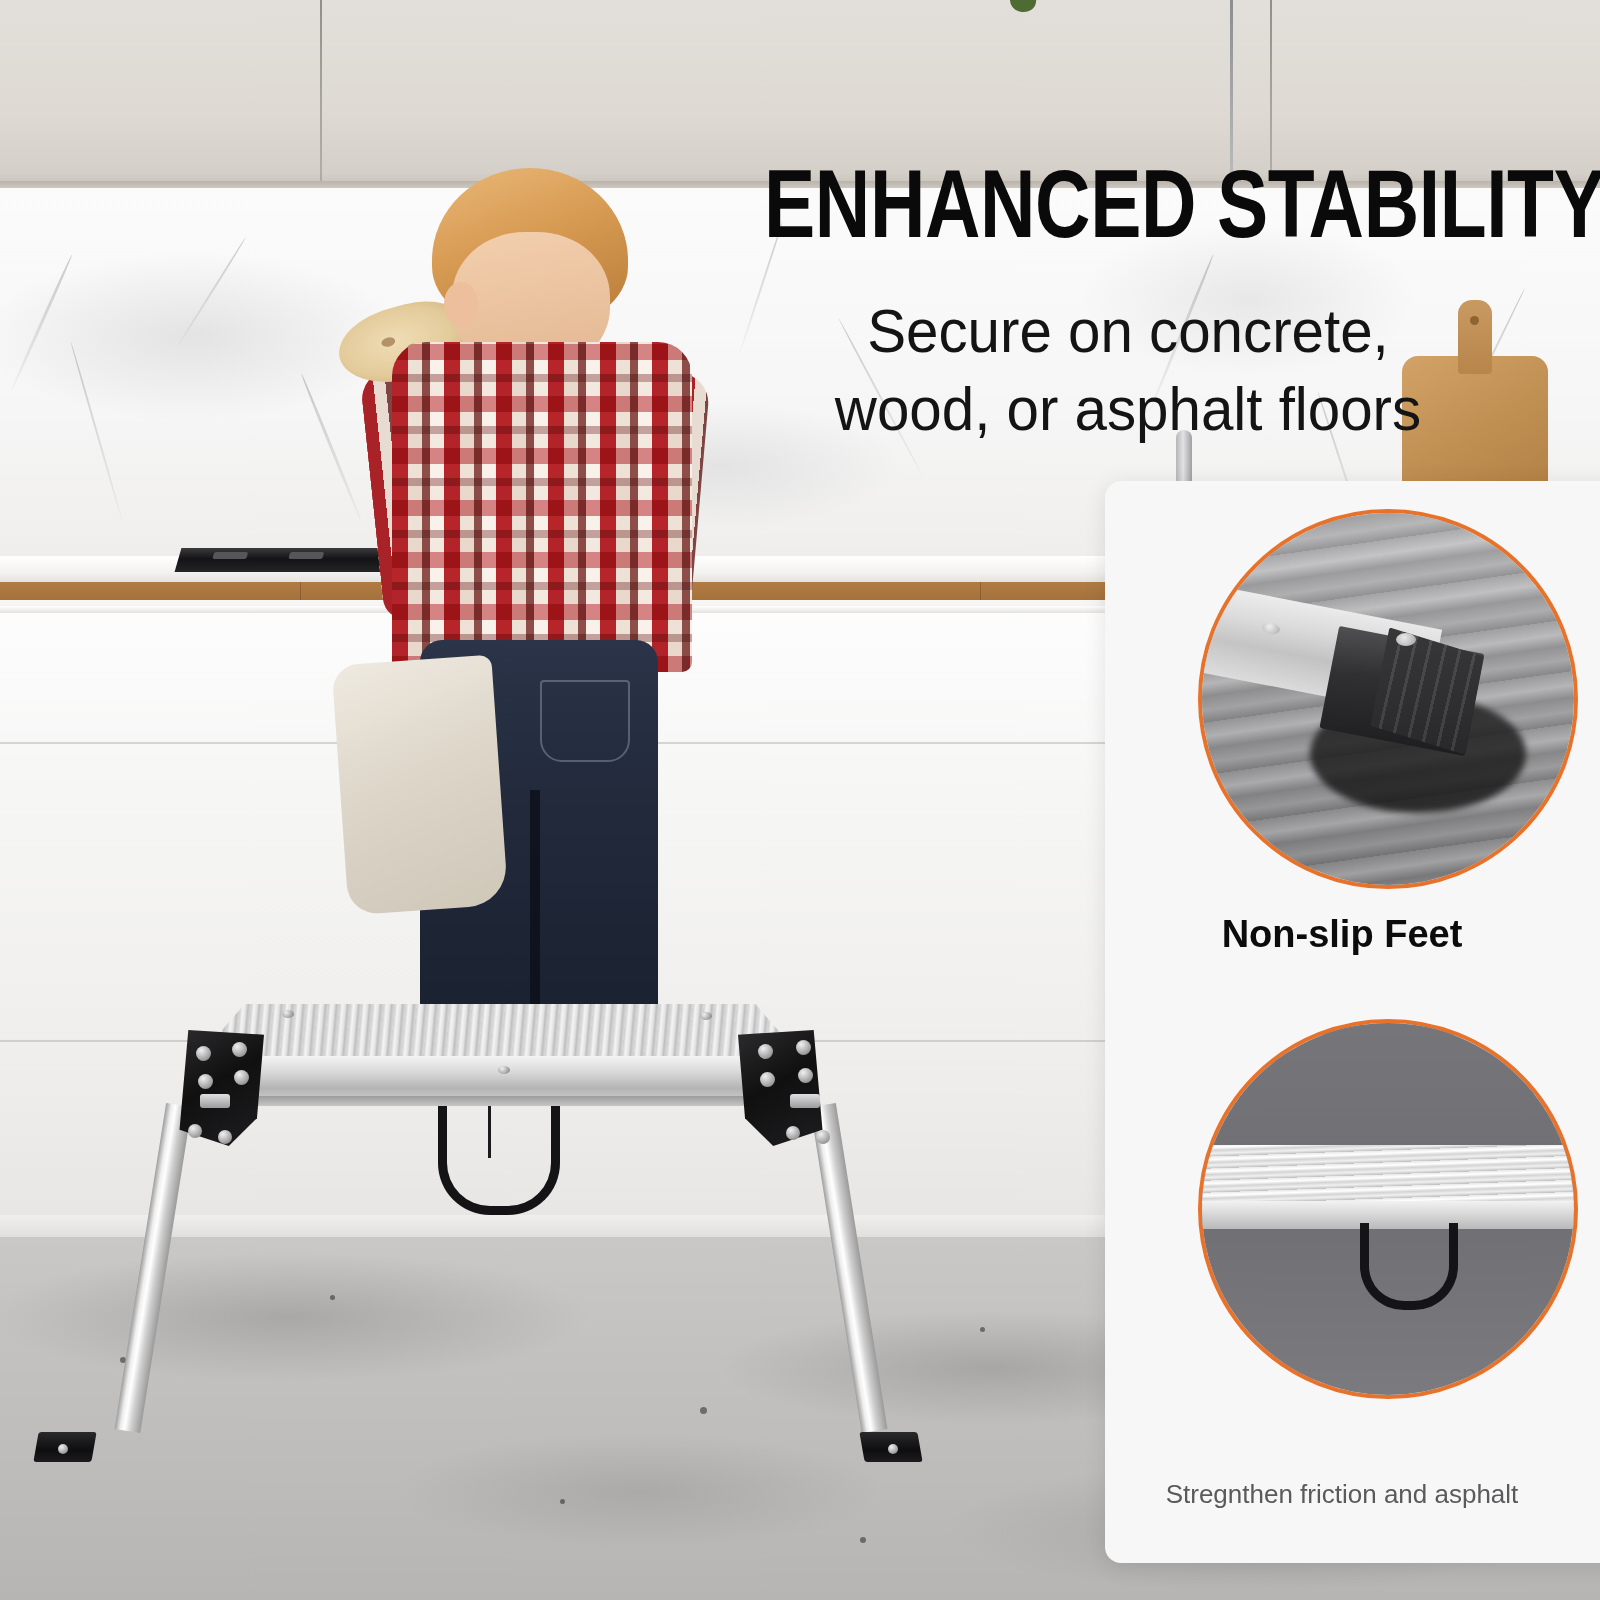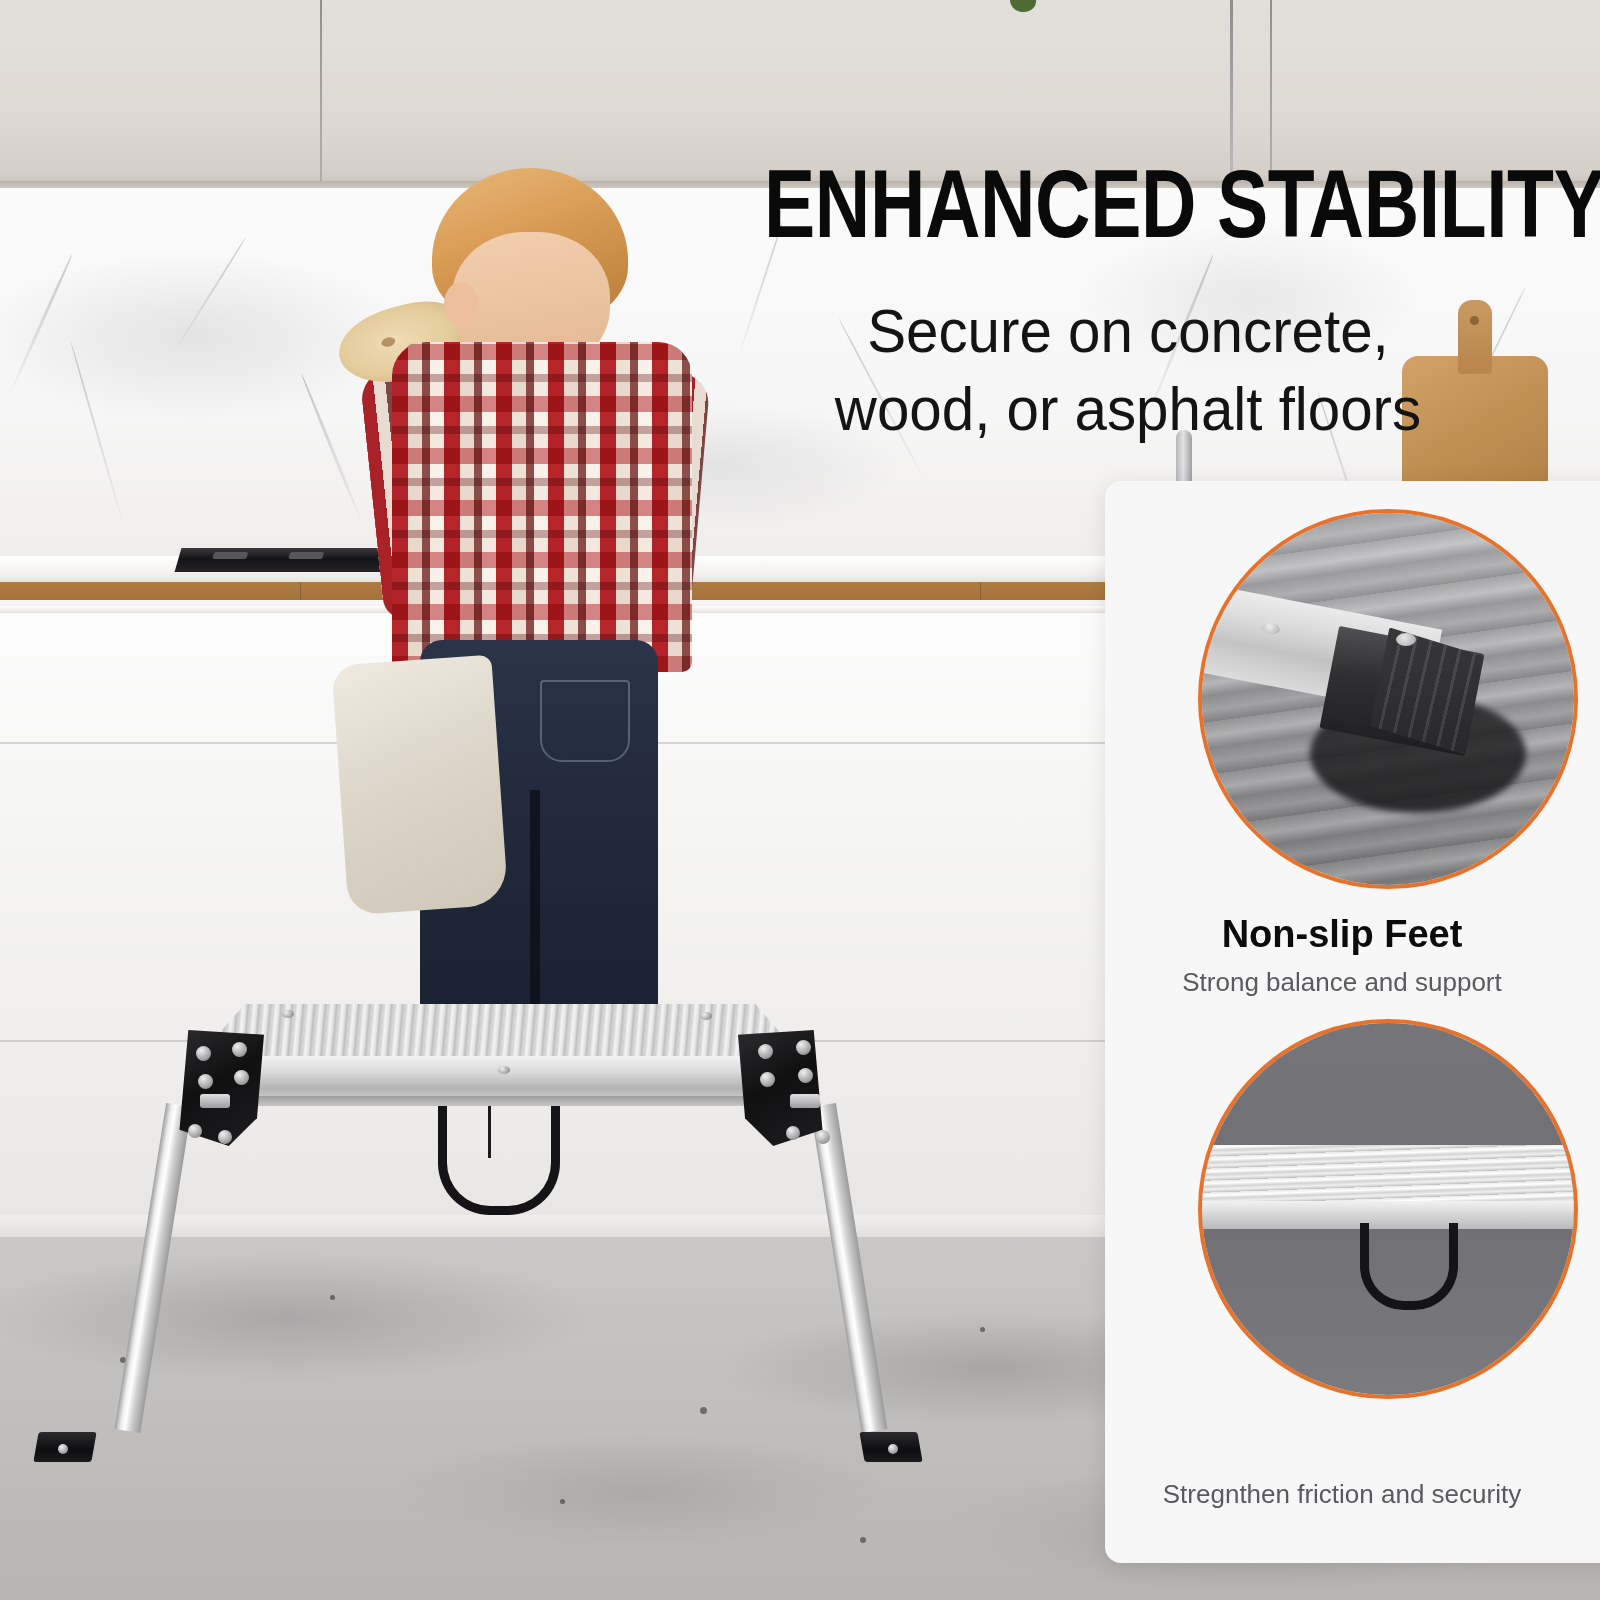--- a/index.html
+++ b/index.html
@@ -570,25 +570,24 @@
       <div class="c1-shadow"></div>
       <div class="c1-tube"></div>
       <div class="c1-tube-screw"></div>
       <div class="c1-cap"></div>
       <div class="c1-cap-face"></div>
       <div class="c1-cap-screw"></div>
       <div class="c1-blur"></div>
     </div>
 
     <div class="card-title t1">Non-slip Feet</div>
-    <div class="card-sub s1">Strong balance and support</div>
 
     <div class="circle-wrap c2">
       <div class="c2-bg"></div>
       <div class="c2-plank"></div>
       <div class="c2-plank-front"></div>
       <div class="c2-strap"></div>
     </div>
 
-    <div class="card-sub s2">Stregnthen friction and security</div>
+    <div class="card-sub s2">Stregnthen friction and asphalt</div>
   </div>
 
 </div>
 
 </body></html>

